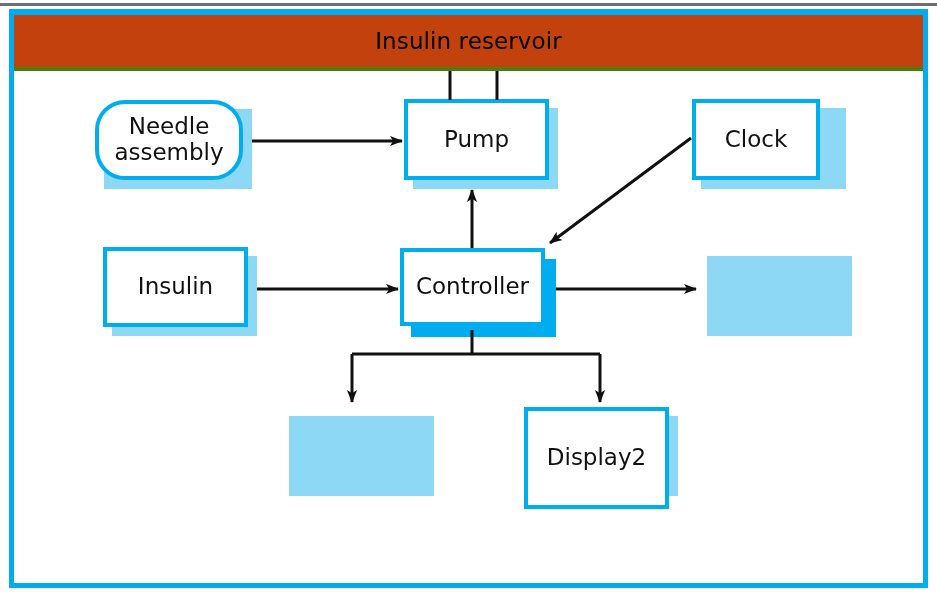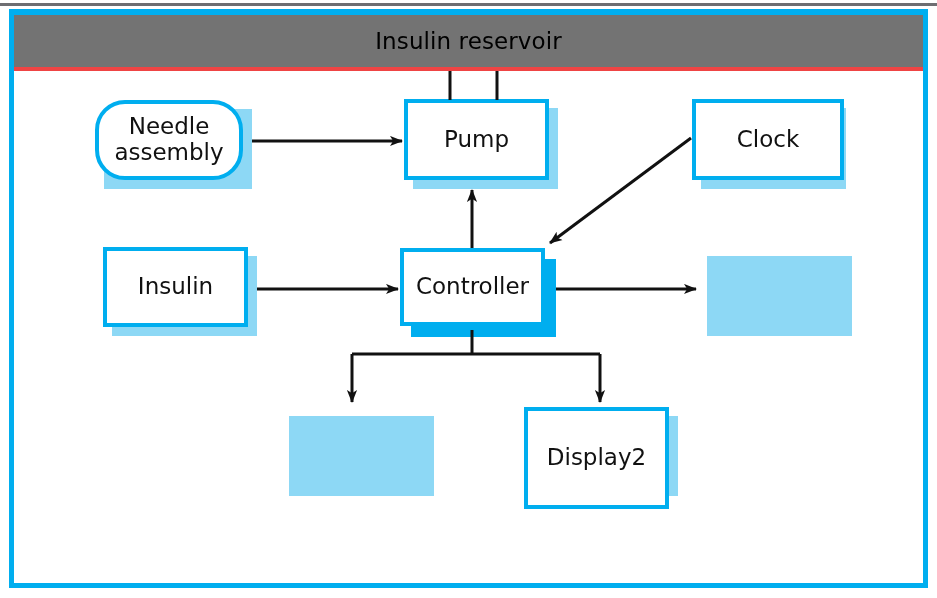--- a/index.html
+++ b/index.html
@@ -9,23 +9,23 @@
 
   
   .top-rule{position:absolute;left:0;top:3px;width:937px;height:3px;
             background:#6e6e72;}
 
   
   .frame{position:absolute;left:9px;top:9px;width:919px;height:579px;
          border:5px solid #00AEEF;box-sizing:border-box;background:transparent;}
 
   
-  .band{position:absolute;left:14px;width:909px;background:#737373;
+  .band{position:absolute;left:14px;width:909px;background:#c2410c;
         box-sizing:border-box;border-top:4px solid #00AEEF;
-        border-bottom:4px solid #ef4444;
+        border-bottom:4px solid #4d7c0f;
         display:flex;align-items:center;justify-content:center;}
   .band-top{top:11px;height:60px;}
   .band-bottom{top:527px;height:59px;}
   .band-label{font-size:23px;color:#000000;letter-spacing:.1px;}
 
   
   .node{position:absolute;box-sizing:border-box;background:#ffffff;
         border:4px solid #00AEEF;display:flex;align-items:center;
         justify-content:center;text-align:center;z-index:4;}
   .node-label{font-size:23px;color:#111111;line-height:1.12;}
@@ -63,21 +63,21 @@
     <span class="node-label">
       <span>Needle</span><br>
       <span>assembly</span>
     </span>
   </div>
 
   <div class="node" style="left:404px;top:99px;width:145px;height:81px;">
     <span class="node-label">Pump</span>
   </div>
 
-  <div class="node" style="left:692px;top:99px;width:152px;height:81px;">
+  <div class="node" style="left:692px;top:99px;width:128px;height:81px;">
     <span class="node-label">Clock</span>
   </div>
 
   <div class="node" style="left:103px;top:247px;width:145px;height:80px;">
     <span class="node-label">Insulin</span>
   </div>
 
   <div class="node" style="left:400px;top:248px;width:145px;height:78px;">
     <span class="node-label">Controller</span>
   </div>

